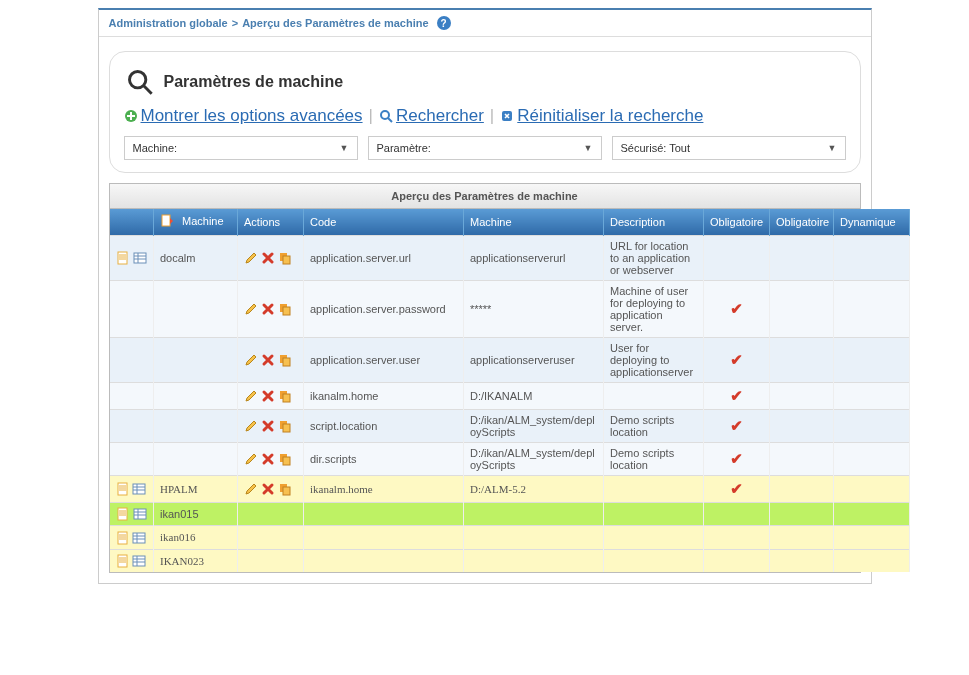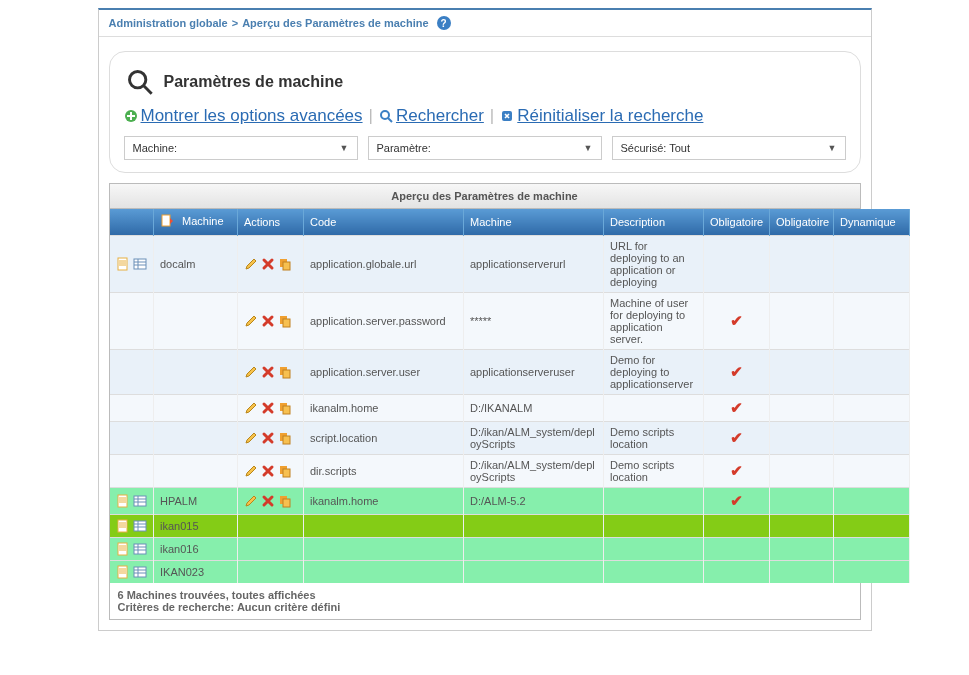--- a/index.html
+++ b/index.html
@@ -103,22 +103,22 @@
     padding: 4px 6px;
     border-top: 1px solid #ddd;
     border-right: 1px solid #eee;
     vertical-align: middle;
     font-size: 11px;
     color: #555;
     background: #e9f1f9;
     word-wrap: break-word;
   }
   tbody tr.alt td { background: #f4f8fc; }
-  tbody tr.plain td { background: #86efac; }
-  tbody tr.highlight td { background: #84cc16; }
+  tbody tr.plain td { background: #fef9c3; font-family: Liberation Serif, serif; }
+  tbody tr.highlight td { background: #bef264; }
   .micro-icon { width: 14px; height: 14px; display: inline-flex; align-items: center; justify-content: center; vertical-align: middle; }
   .actions-cell { white-space: nowrap; }
   .check-red { color: #d43b2a; font-weight: bold; font-size: 15px; }
   .footer-status {
     padding: 6px 8px;
     color: #666;
     font-weight: bold;
     background: #fff;
   }
 </style>
@@ -250,23 +250,23 @@
               </span> <span class="micro-icon">
                 <svg viewBox="0 0 14 14">
                   <path d="M3 3l8 8M11 3l-8 8" stroke="#d43b2a" stroke-width="3" stroke-linecap="round"></path>
                 </svg>
               </span> <span class="micro-icon">
                 <svg viewBox="0 0 14 14">
                   <rect x="2" y="2" width="7" height="8" fill="#f0a030"></rect>
                   <rect x="5" y="5" width="7" height="8" fill="#f7c050" stroke="#c08020"></rect>
                 </svg>
               </span></td>
-            <td>application.globale.url</td>
+            <td>application.server.url</td>
             <td>applicationserverurl</td>
-            <td>URL for deploying to an application or deploying</td>
+            <td>URL for location to an application or webserver</td>
             <td></td>
             <td></td>
             <td></td>
           </tr>
           <tr class="alt">
             <td></td>
             <td></td>
             <td class="actions-cell"><span class="micro-icon">
                 <svg viewBox="0 0 14 14">
                   <path d="M2 12l1-3 7-7 2 2-7 7-3 1z" fill="#f7c24b" stroke="#b8861b"></path>
@@ -300,21 +300,21 @@
                   <path d="M3 3l8 8M11 3l-8 8" stroke="#d43b2a" stroke-width="3" stroke-linecap="round"></path>
                 </svg>
               </span> <span class="micro-icon">
                 <svg viewBox="0 0 14 14">
                   <rect x="2" y="2" width="7" height="8" fill="#f0a030"></rect>
                   <rect x="5" y="5" width="7" height="8" fill="#f7c050" stroke="#c08020"></rect>
                 </svg>
               </span></td>
             <td>application.server.user</td>
             <td>applicationserveruser</td>
-            <td>Demo for deploying to applicationserver</td>
+            <td>User for deploying to applicationserver</td>
             <td style="text-align: center;"><span class="check-red">✔</span></td>
             <td></td>
             <td></td>
           </tr>
           <tr class="alt">
             <td></td>
             <td></td>
             <td class="actions-cell"><span class="micro-icon">
                 <svg viewBox="0 0 14 14">
                   <path d="M2 12l1-3 7-7 2 2-7 7-3 1z" fill="#f7c24b" stroke="#b8861b"></path>
@@ -476,19 +476,15 @@
             <td class="actions-cell"></td>
             <td></td>
             <td></td>
             <td></td>
             <td></td>
             <td></td>
             <td></td>
           </tr>
         </tbody>
     </table>
-    <div class="footer-status">
-      <div>6 Machines trouvées, toutes affichées</div>
-      <div>Critères de recherche: Aucun critère défini</div>
-    </div>
   </div>
 
 </div>
 
 </body></html>

